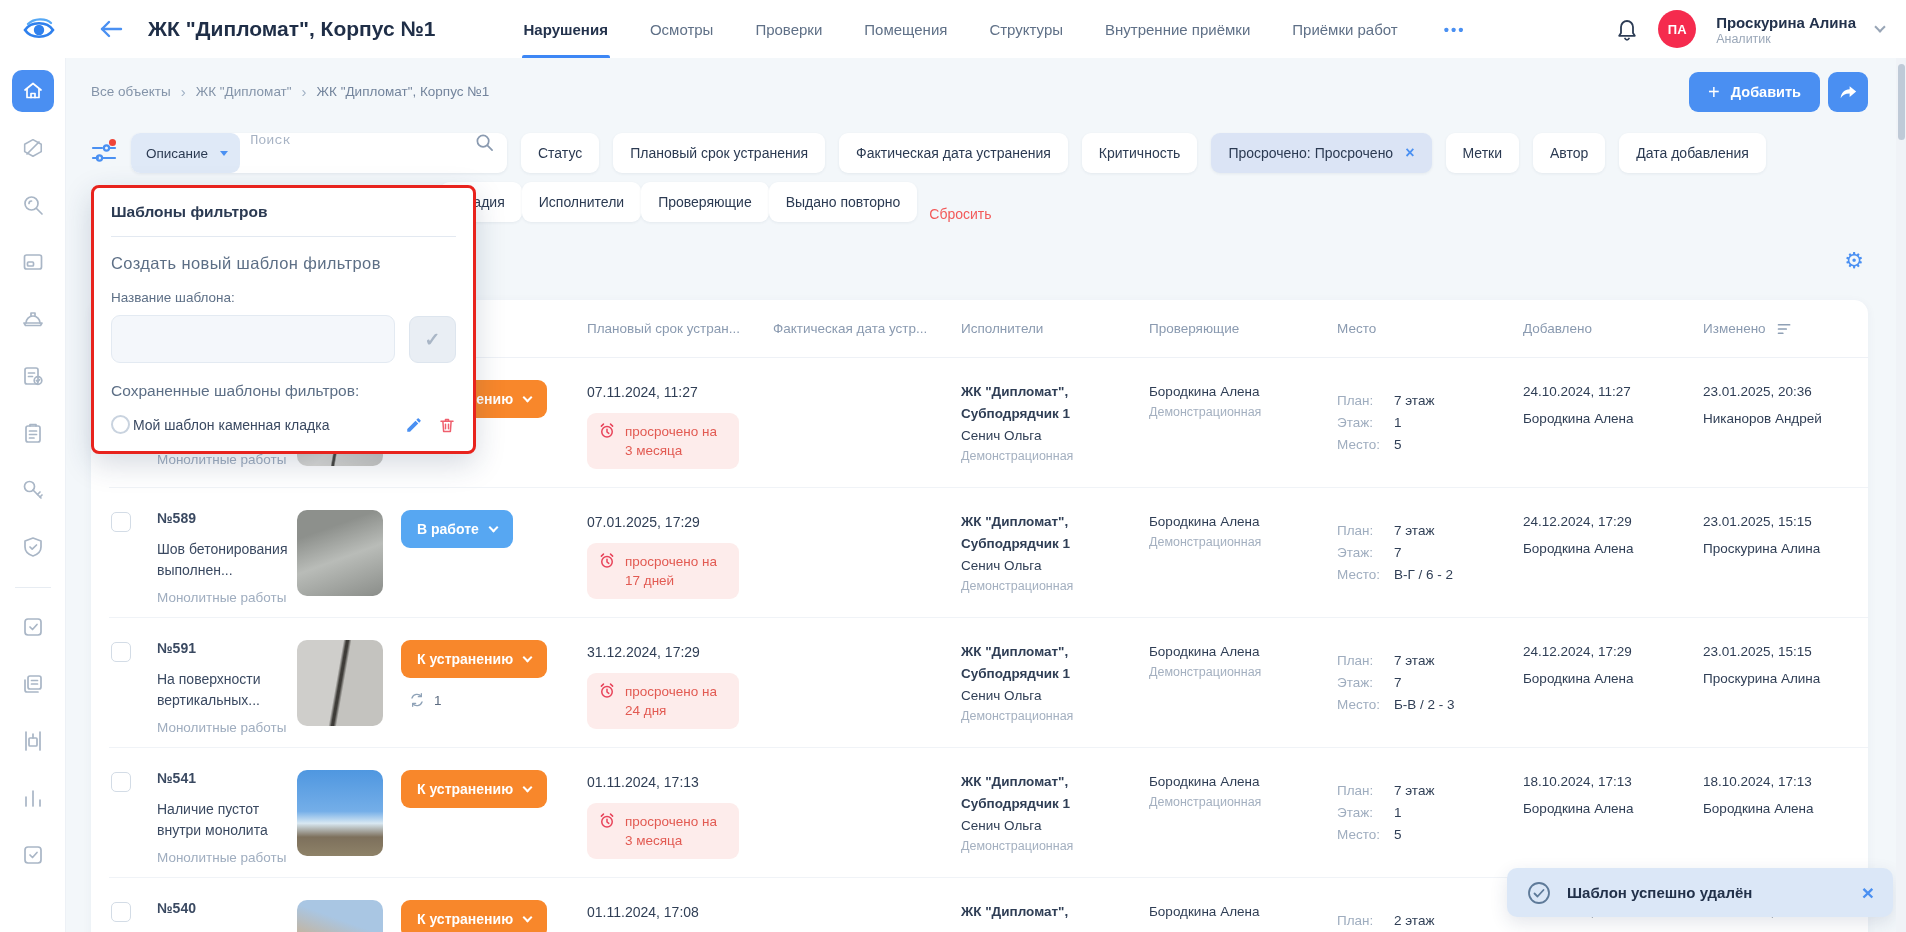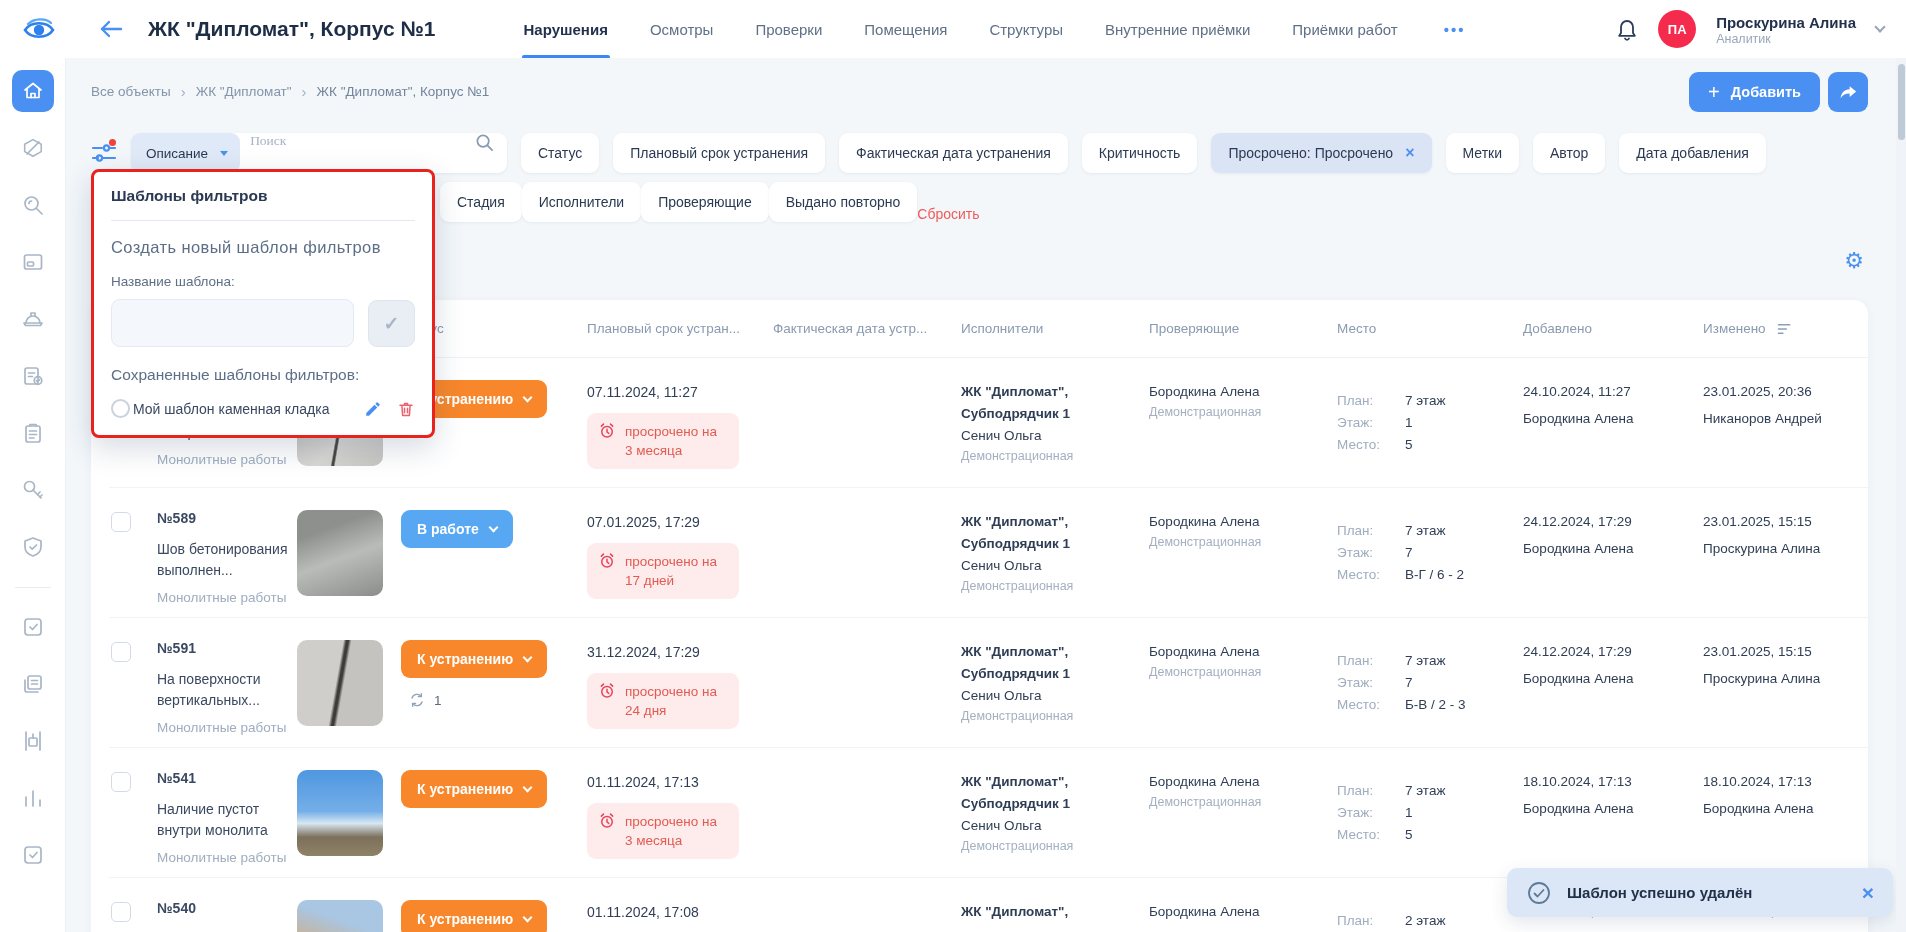--- a/index.html
+++ b/index.html
@@ -41,28 +41,28 @@
   .addbtn{height:40px;border-radius:9px;background:#4a8ff2;color:#fff;font-size:14.5px;font-weight:700;display:flex;align-items:center;gap:11px;padding:0 19px;border:none;cursor:pointer;font-family:inherit}
   .plusg{font-size:20px;font-weight:400;line-height:1}
   .sharebtn{width:40px;height:40px;border-radius:9px;background:#4a8ff2;display:flex;align-items:center;justify-content:center;border:none;cursor:pointer}
 
   .f1{margin-top:33px;display:flex;gap:14px;align-items:center;height:40px}
   .fics{position:relative;width:26px;height:26px;flex:none;cursor:pointer}
   .fdot{position:absolute;top:-1px;right:1px;width:7px;height:7px;border-radius:50%;background:#f04438}
   .searchbox{display:flex;align-items:flex-start;background:#fff;border-radius:9px;height:40px;width:376px;box-shadow:0 1px 3px rgba(30,50,80,.08);flex:none}
   .sel{background:#dfe9f7;border-radius:9px;height:40px;display:flex;align-items:center;padding:0 12px 0 15px;gap:12px;font-size:13.5px;color:#2b3a52;cursor:pointer;flex:none}
   .caret-blue{width:0;height:0;border-left:4.5px solid transparent;border-right:4.5px solid transparent;border-top:5.5px solid #4a90f2}
-  .search-input{flex:1;border:none;outline:none;background:transparent;font-size:13.5px;color:#404040;padding:0 10px;min-width:0;font-family:Liberation Serif, serif}
+  .search-input{flex:1;border:none;outline:none;background:transparent;font-size:13.5px;color:#404040;padding:0 10px;min-width:0;font-family:Liberation Mono, monospace}
   .search-input::placeholder{color:#a7b3c4}
   .mag{margin-right:13px;flex:none}
   .chip{background:#fff;border-radius:9px;height:40px;display:flex;align-items:center;padding:0 17px;font-size:14px;color:#2b3a52;box-shadow:0 1px 3px rgba(30,50,80,.07);cursor:pointer;white-space:nowrap;flex:none}
   .chip.active{background:#dbe4f5;gap:12px}
   .chip .x{color:#4a90f2;font-size:16px;font-weight:700}
   .f2{margin-top:9px;margin-left:349px;display:flex;align-items:flex-end;height:40px}
-  .reset{color:#f25a5a;font-size:14px;cursor:pointer;white-space:nowrap}
+  .reset{color:#f25a5a;font-size:14px;margin-left:12px;cursor:pointer;white-space:nowrap}
   .gearbtn{position:absolute;right:42px;top:192px;font-size:22px;color:#4a90f2;cursor:pointer;background:none;border:none;line-height:1}
 
   
   .card{margin-top:78px;background:#fff;border-radius:14px;box-shadow:0 2px 10px rgba(40,60,100,.05);height:700px;padding-left:18px;position:relative}
   .tgrid{display:grid;grid-template-columns:48px 140px 104px 186px 186px 188px 188px 188px 186px 180px 1fr}
   .thead{height:58px;align-items:center;border-bottom:1px solid #eef1f6;font-size:13.5px;color:#8a9ab0}
   .th{white-space:nowrap;overflow:hidden}
   .th-sort{display:flex;align-items:center;gap:10px}
   .trow{height:130px;border-bottom:1px solid #f0f3f7;padding-top:16px;align-items:start}
   .trow:last-child{border-bottom:none}
@@ -85,29 +85,29 @@
   .chev-w{width:7px;height:7px;border-right:2px solid #fff;border-bottom:2px solid #fff;transform:rotate(45deg);margin-top:-3px}
   .repeat{display:flex;align-items:center;gap:9px;margin:14px 0 0 8px;color:#5c6b80;font-size:13.5px}
   .pdate{font-size:14px;font-weight:400;color:#2f3e55;margin:10px 0 13px}
   .overdue{background:#fdeceb;border-radius:9px;display:flex;gap:9px;padding:9px 11px;max-width:152px;align-items:flex-start}
   .ovtext{font-size:13.5px;color:#e25a52;line-height:19px}
   .exl{font-size:13.5px;color:#2f3e55;line-height:20px;margin-top:2px}
   .exl.b{font-weight:700}
   .note{color:#a4b0c0;font-size:12.5px;margin-top:3px}
   .c-exec,.c-checker{padding-top:6px}
   .c-place{padding-top:16px}
-  .prow{display:flex;gap:22px;font-size:13.5px;line-height:22px}
+  .prow{display:flex;gap:11px;font-size:13.5px;line-height:22px}
   .pl{color:#9fadbf;min-width:46px}
   .pv{color:#2f3e55}
   .c-added,.c-changed{padding-top:10px}
   .dd{font-size:13.5px;color:#2f3e55;margin-bottom:12px;white-space:nowrap}
   .by{font-size:13.5px;color:#2f3e55;white-space:nowrap}
 
   
-  .popup{position:absolute;left:25px;top:111px;width:344px;background:#fff;border:3px solid #e8231d;border-radius:8px;box-shadow:0 10px 30px rgba(30,50,90,.18);padding:15px 17px 17px;z-index:40}
+  .popup{position:absolute;left:25px;top:127px;width:385px;background:#fff;border:3px solid #e8231d;border-radius:8px;box-shadow:0 10px 30px rgba(30,50,90,.18);padding:15px 17px 17px;z-index:40}
   .pp-title{font-size:15.5px;font-weight:700;color:#2b3a52}
   .pp-div{border-top:1px solid #e3e9f1;margin:15px 0 17px}
   .pp-create{font-size:16.5px;color:#5d6f86;letter-spacing:.4px}
   .pp-name{font-size:13.5px;color:#5d6f86;margin-top:17px}
   .pp-inrow{display:flex;gap:14px;margin-top:10px;align-items:center}
   .pp-input{flex:1;height:48px;background:#f4f7fb;border:1px solid #e3eaf2;border-radius:9px;outline:none;padding:0 12px;font-size:14px;font-family:inherit;min-width:0}
   .pp-check{width:47px;height:47px;border-radius:9px;background:#e9eef4;border:1px solid #dde5ee;color:#a9b6c6;font-size:19px;font-weight:700;display:flex;align-items:center;justify-content:center;cursor:pointer;flex:none}
   .pp-saved{font-size:15.5px;color:#5d6f86;margin-top:19px}
   .pp-radiorow{display:flex;align-items:center;gap:3px;margin-top:15px}
   .radio{width:19px;height:19px;border:2px solid #c9d3df;border-radius:50%;background:#fff;cursor:pointer;flex:none}

